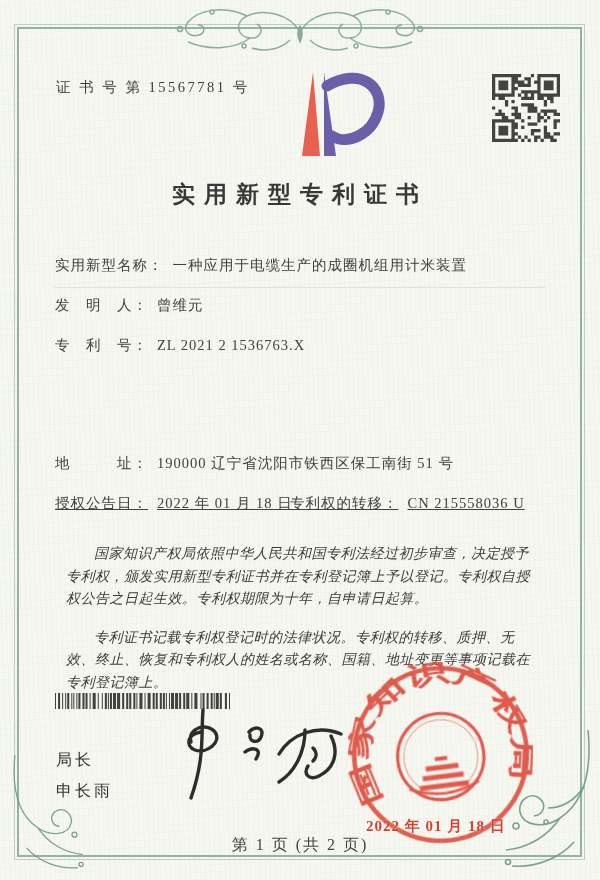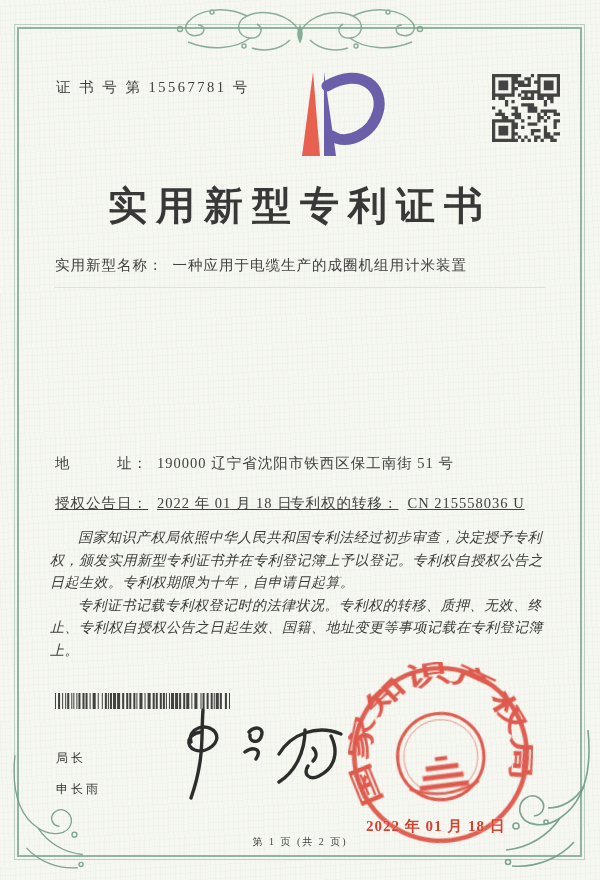--- a/index.html
+++ b/index.html
@@ -7,30 +7,30 @@
     position:relative;width:600px;height:880px;overflow:hidden;
     background:#f6f7f0;
     background-image:
       repeating-linear-gradient(88deg, rgba(160,195,170,0.07) 0 1px, transparent 1px 5px),
       repeating-linear-gradient(-3deg, rgba(160,195,170,0.05) 0 1px, transparent 1px 7px);
     font-family:"Liberation Serif", serif;color:#3c3c3c;
   }
   .frame-outer{position:absolute;left:14px;top:24px;right:15px;bottom:20px;border:1px solid #bccfc0;pointer-events:none;}
   .frame-inner{position:absolute;left:17px;top:27px;right:18px;bottom:23px;border:2px solid #7ba38c;opacity:.8;pointer-events:none;}
   .cert-no{position:absolute;left:56px;top:78px;font-size:14.5px;letter-spacing:2.5px;color:#3e3e3e;}
-  .title{position:absolute;left:0;right:0;top:179px;text-align:center;font-size:39px;font-weight:700;letter-spacing:9px;color:#383838;}
+  .title{position:absolute;left:0;right:0;top:179px;text-align:center;font-size:23px;font-weight:700;letter-spacing:9px;color:#383838;}
   .field-row{position:absolute;left:55px;right:40px;font-size:14.5px;letter-spacing:1px;color:#414141;white-space:nowrap;}
   .flabel{margin-right:9px;}
   .grant-pair{position:absolute;top:0;white-space:nowrap;text-decoration:underline;}
   .name-underline{position:absolute;left:55px;top:287px;width:490px;height:1px;background:#e1e1d8;}
   .paras{position:absolute;left:50px;right:50px;top:527px;font-size:14px;line-height:22.5px;color:#3b3b3b;font-style:italic;letter-spacing:.5px;}
-  .paras p{margin:0;text-indent:2em;}
-  .signer{position:absolute;left:56px;font-family:"Liberation Sans", sans-serif;font-size:12px;letter-spacing:3px;color:#333;}
+  .paras p{margin:16px;text-indent:2em;}
+  .signer{position:absolute;left:56px;font-family:"Liberation Sans", sans-serif;font-size:16px;letter-spacing:3px;color:#333;}
   .seal-date{position:absolute;left:366px;top:817px;font-size:15px;font-weight:700;letter-spacing:1px;color:#d6402f;text-shadow:0 0 2px rgba(255,255,255,.7);}
-  .footer{position:absolute;left:0;right:0;top:835px;text-align:center;font-size:10px;letter-spacing:2px;color:#444;}
+  .footer{position:absolute;left:0;right:0;top:835px;text-align:center;font-size:16px;letter-spacing:2px;color:#444;}
   svg{position:absolute;display:block;}
   .orn{pointer-events:none;}
 </style>
 </head>
 <body>
 
 <div class="page">
 
   <div class="frame-outer"></div>
   <div class="frame-inner"></div>
@@ -97,36 +97,42 @@
   <svg style="left:492px;top:74px" width="68" height="68" viewBox="0 0 63 63">
     <path id="qr-path" fill="#2a2a2a" opacity="0.88" d="M0 0h3v3h-3zM3 0h3v3h-3zM6 0h3v3h-3zM9 0h3v3h-3zM12 0h3v3h-3zM15 0h3v3h-3zM18 0h3v3h-3zM21 0h3v3h-3zM24 0h3v3h-3zM36 0h3v3h-3zM42 0h3v3h-3zM45 0h3v3h-3zM48 0h3v3h-3zM51 0h3v3h-3zM54 0h3v3h-3zM57 0h3v3h-3zM60 0h3v3h-3zM0 3h3v3h-3zM18 3h3v3h-3zM21 3h3v3h-3zM30 3h3v3h-3zM33 3h3v3h-3zM42 3h3v3h-3zM60 3h3v3h-3zM0 6h3v3h-3zM6 6h3v3h-3zM9 6h3v3h-3zM12 6h3v3h-3zM18 6h3v3h-3zM21 6h3v3h-3zM24 6h3v3h-3zM27 6h3v3h-3zM33 6h3v3h-3zM39 6h3v3h-3zM42 6h3v3h-3zM48 6h3v3h-3zM51 6h3v3h-3zM54 6h3v3h-3zM60 6h3v3h-3zM0 9h3v3h-3zM6 9h3v3h-3zM9 9h3v3h-3zM12 9h3v3h-3zM18 9h3v3h-3zM24 9h3v3h-3zM27 9h3v3h-3zM30 9h3v3h-3zM33 9h3v3h-3zM42 9h3v3h-3zM48 9h3v3h-3zM51 9h3v3h-3zM54 9h3v3h-3zM60 9h3v3h-3zM0 12h3v3h-3zM6 12h3v3h-3zM9 12h3v3h-3zM12 12h3v3h-3zM18 12h3v3h-3zM21 12h3v3h-3zM42 12h3v3h-3zM48 12h3v3h-3zM51 12h3v3h-3zM54 12h3v3h-3zM60 12h3v3h-3zM0 15h3v3h-3zM18 15h3v3h-3zM27 15h3v3h-3zM30 15h3v3h-3zM33 15h3v3h-3zM36 15h3v3h-3zM39 15h3v3h-3zM42 15h3v3h-3zM60 15h3v3h-3zM0 18h3v3h-3zM3 18h3v3h-3zM6 18h3v3h-3zM9 18h3v3h-3zM12 18h3v3h-3zM15 18h3v3h-3zM18 18h3v3h-3zM24 18h3v3h-3zM30 18h3v3h-3zM36 18h3v3h-3zM42 18h3v3h-3zM45 18h3v3h-3zM48 18h3v3h-3zM51 18h3v3h-3zM54 18h3v3h-3zM57 18h3v3h-3zM60 18h3v3h-3zM0 21h3v3h-3zM6 21h3v3h-3zM9 21h3v3h-3zM27 21h3v3h-3zM30 21h3v3h-3zM33 21h3v3h-3zM36 21h3v3h-3zM42 21h3v3h-3zM45 21h3v3h-3zM51 21h3v3h-3zM54 21h3v3h-3zM12 24h3v3h-3zM18 24h3v3h-3zM48 24h3v3h-3zM54 24h3v3h-3zM12 27h3v3h-3zM27 27h3v3h-3zM30 27h3v3h-3zM33 27h3v3h-3zM36 27h3v3h-3zM48 27h3v3h-3zM0 30h3v3h-3zM18 30h3v3h-3zM21 30h3v3h-3zM33 30h3v3h-3zM36 30h3v3h-3zM39 30h3v3h-3zM6 33h3v3h-3zM21 33h3v3h-3zM33 33h3v3h-3zM36 33h3v3h-3zM39 33h3v3h-3zM45 33h3v3h-3zM48 33h3v3h-3zM51 33h3v3h-3zM54 33h3v3h-3zM57 33h3v3h-3zM3 36h3v3h-3zM6 36h3v3h-3zM9 36h3v3h-3zM18 36h3v3h-3zM21 36h3v3h-3zM24 36h3v3h-3zM42 36h3v3h-3zM48 36h3v3h-3zM57 36h3v3h-3zM60 36h3v3h-3zM9 39h3v3h-3zM12 39h3v3h-3zM21 39h3v3h-3zM24 39h3v3h-3zM33 39h3v3h-3zM42 39h3v3h-3zM45 39h3v3h-3zM51 39h3v3h-3zM0 42h3v3h-3zM3 42h3v3h-3zM6 42h3v3h-3zM9 42h3v3h-3zM12 42h3v3h-3zM15 42h3v3h-3zM18 42h3v3h-3zM27 42h3v3h-3zM42 42h3v3h-3zM48 42h3v3h-3zM57 42h3v3h-3zM60 42h3v3h-3zM0 45h3v3h-3zM18 45h3v3h-3zM21 45h3v3h-3zM33 45h3v3h-3zM36 45h3v3h-3zM39 45h3v3h-3zM57 45h3v3h-3zM0 48h3v3h-3zM6 48h3v3h-3zM9 48h3v3h-3zM12 48h3v3h-3zM18 48h3v3h-3zM21 48h3v3h-3zM27 48h3v3h-3zM48 48h3v3h-3zM57 48h3v3h-3zM0 51h3v3h-3zM6 51h3v3h-3zM9 51h3v3h-3zM12 51h3v3h-3zM18 51h3v3h-3zM36 51h3v3h-3zM39 51h3v3h-3zM42 51h3v3h-3zM48 51h3v3h-3zM0 54h3v3h-3zM6 54h3v3h-3zM9 54h3v3h-3zM12 54h3v3h-3zM18 54h3v3h-3zM21 54h3v3h-3zM36 54h3v3h-3zM48 54h3v3h-3zM51 54h3v3h-3zM57 54h3v3h-3zM60 54h3v3h-3zM0 57h3v3h-3zM18 57h3v3h-3zM24 57h3v3h-3zM30 57h3v3h-3zM39 57h3v3h-3zM42 57h3v3h-3zM48 57h3v3h-3zM51 57h3v3h-3zM54 57h3v3h-3zM0 60h3v3h-3zM3 60h3v3h-3zM6 60h3v3h-3zM9 60h3v3h-3zM12 60h3v3h-3zM15 60h3v3h-3zM18 60h3v3h-3zM21 60h3v3h-3zM27 60h3v3h-3zM33 60h3v3h-3zM39 60h3v3h-3zM45 60h3v3h-3zM54 60h3v3h-3zM57 60h3v3h-3z"></path>
   </svg>
 
   <div class="title">实用新型专利证书</div>
 
   <div class="field-row" style="top:256px">
     <span class="flabel">实用新型名称：</span><span class="fvalue">一种应用于电缆生产的成圈机组用计米装置</span>
   </div>
   <div class="name-underline"></div>
+  <div class="field-row" style="top:296px">
+    <span class="flabel">发　明　人：</span><span class="fvalue">曾维元</span>
+  </div>
+  <div class="field-row" style="top:336px">
+    <span class="flabel">专　利　号：</span><span class="fvalue">ZL 2021 2 1536763.X</span>
+  </div>
   <div class="field-row" style="top:454px">
     <span class="flabel">地　　　址：</span><span class="fvalue">190000 辽宁省沈阳市铁西区保工南街 51 号</span>
   </div>
 
   <div class="field-row" style="top:494px">
     <span class="grant-pair" style="left:0">
       <span class="flabel">授权公告日：</span><span>2022 年 01 月 18 日</span>
     </span>
     <span class="grant-pair" style="left:235px">
       <span class="flabel">专利权的转移：</span><span>CN 215558036 U</span>
     </span>
   </div>
 
   <div class="paras">
     <p>国家知识产权局依照中华人民共和国专利法经过初步审查，决定授予专利权，颁发实用新型专利证书并在专利登记簿上予以登记。专利权自授权公告之日起生效。专利权期限为十年，自申请日起算。</p>
-    <p>专利证书记载专利权登记时的法律状况。专利权的转移、质押、无效、终止、专利权自授权公告之日起生效、国籍、地址变更等事项记载在专利登记簿上。</p>
+    <p>专利证书记载专利权登记时的法律状况。专利权的转移、质押、无效、终止、恢复和专利权人的姓名或名称、国籍、地址变更等事项记载在专利登记簿上。</p>
   </div>
 
   <svg style="left:55px;top:693px" width="175" height="16" viewBox="0 0 172 16" preserveAspectRatio="none">
     <path id="barcode-path" fill="#222" opacity="0.85" d="M0 0h1v16h-1zM3 0h2v16h-2zM7 0h1v16h-1zM10 0h1v16h-1zM12 0h2v16h-2zM16 0h1v16h-1zM18 0h1v16h-1zM21 0h1v16h-1zM23 0h2v16h-2zM27 0h2v16h-2zM30 0h2v16h-2zM34 0h1v16h-1zM37 0h3v16h-3zM42 0h1v16h-1zM46 0h1v16h-1zM49 0h2v16h-2zM52 0h1v16h-1zM54 0h2v16h-2zM57 0h3v16h-3zM61 0h3v16h-3zM66 0h2v16h-2zM70 0h2v16h-2zM73 0h2v16h-2zM77 0h2v16h-2zM80 0h1v16h-1zM83 0h3v16h-3zM88 0h1v16h-1zM91 0h3v16h-3zM96 0h2v16h-2zM99 0h2v16h-2zM103 0h2v16h-2zM106 0h2v16h-2zM109 0h1v16h-1zM112 0h1v16h-1zM114 0h3v16h-3zM118 0h3v16h-3zM122 0h2v16h-2zM126 0h2v16h-2zM129 0h3v16h-3zM134 0h1v16h-1zM137 0h3v16h-3zM143 0h1v16h-1zM145 0h2v16h-2zM149 0h2v16h-2zM153 0h2v16h-2zM156 0h1v16h-1zM158 0h3v16h-3zM162 0h2v16h-2zM167 0h2v16h-2zM171 0h3v16h-3z"></path>
   </svg>
 
   <div class="signer" style="top:750px">局长</div>
   <div class="signer" style="top:781px">申长雨</div>
 
   <svg style="left:145px;top:698px" width="215" height="115" viewBox="0 0 215 115">

